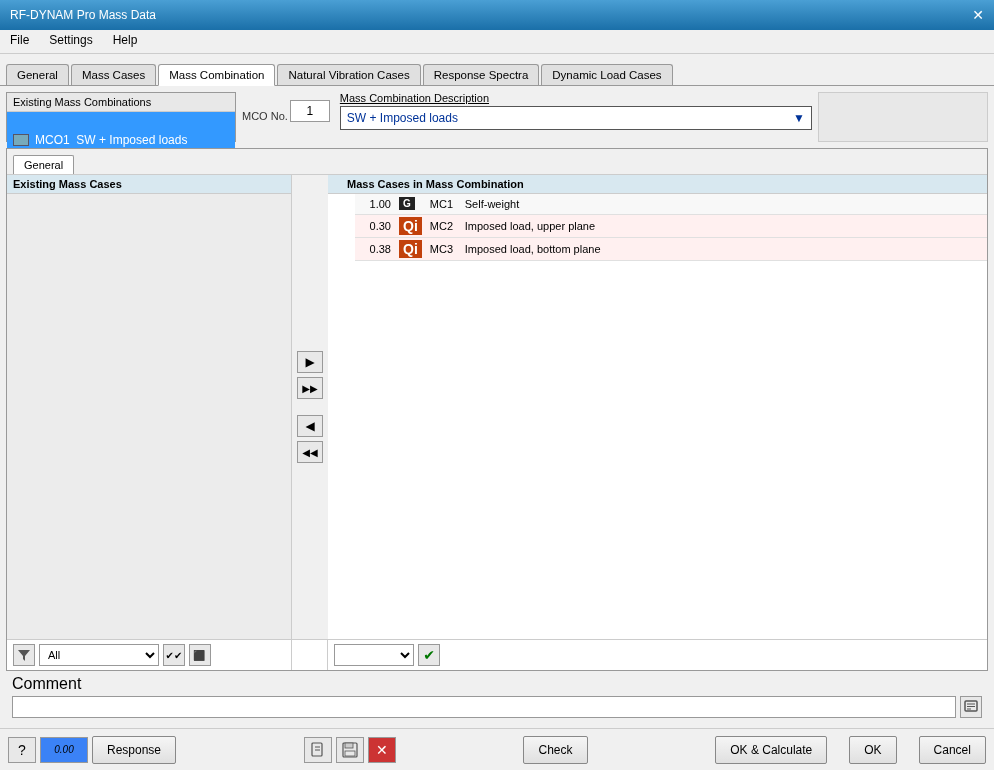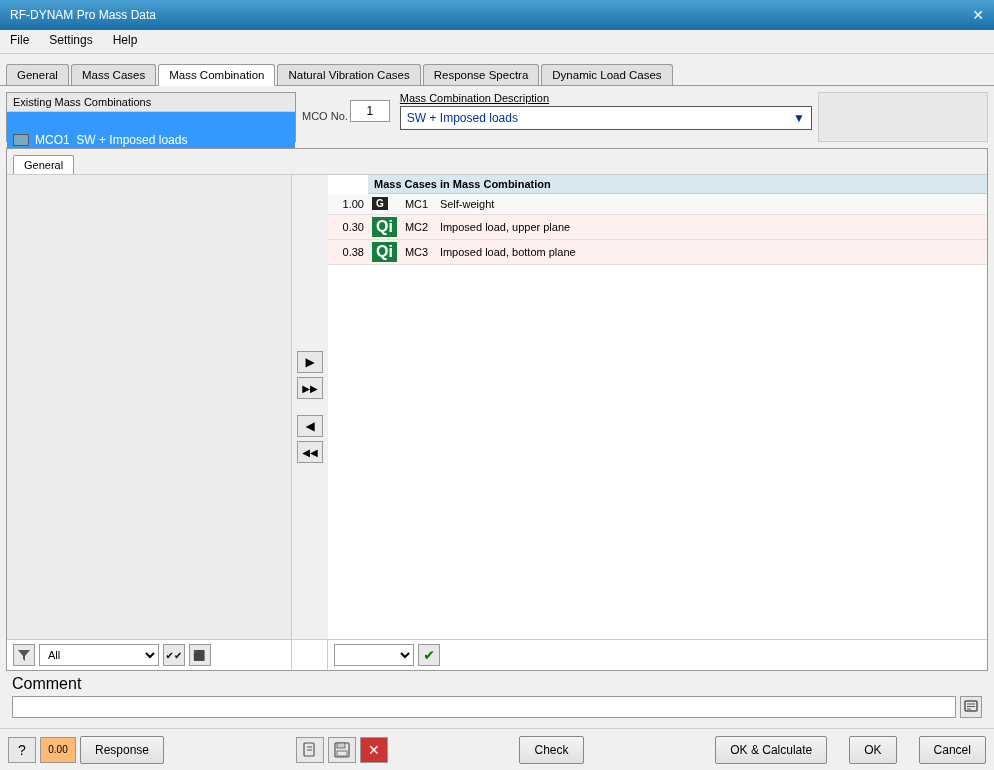--- a/index.html
+++ b/index.html
@@ -62,21 +62,21 @@
     }
 
     .top-section {
       display: flex;
       gap: 6px;
       margin-bottom: 6px;
       align-items: flex-start;
     }
 
     .left-panel {
-      width: 290px;
+      width: 230px;
       border: 1px solid #999;
       background: white;
       flex-shrink: 0;
     }
     .left-panel-header {
       background: #e8e8e8;
       padding: 3px 6px;
       border-bottom: 1px solid #ccc;
       font-size: 11px;
     }
@@ -167,25 +167,24 @@
       border: 1px solid #999;
       background: #e8e8e8;
       cursor: pointer;
       display: flex;
       align-items: center;
       justify-content: center;
       font-size: 12px;
     }
     .mass-panel-header {
       background: #d8e8f0;
-      padding: 3px 6px;
+      padding: 3px 19px;
       border-bottom: 1px solid #ccc;
       font-size: 11px;
       font-weight: bold;
-      margin-left: 40px;
     }
     .mass-cases-table {
       width: 100%;
       border-collapse: collapse;
     }
     .mass-cases-table td {
       padding: 2px 4px;
       font-size: 11px;
       border-bottom: 1px solid #e0e0e0;
       height: 20px;
@@ -196,24 +195,24 @@
 
     .case-tag-g {
       background: #222;
       color: white;
       padding: 1px 4px;
       font-size: 10px;
       font-weight: bold;
       display: inline-block;
     }
     .case-tag-qi {
-      background: #15803d;
+      background: #c2410c;
       color: white;
       padding: 1px 4px;
-      font-size: 16px;
+      font-size: 14px;
       font-weight: bold;
       display: inline-block;
     }
     .val-col { text-align: right; width: 40px; }
     .tag-col { width: 30px; }
     .mc-col { width: 35px; }
     .desc-col { }
     .filter-btn {
       border: 1px solid #999;
       background: #e8e8e8;
@@ -317,28 +316,29 @@
       height: 26px;
       width: 28px;
       cursor: pointer;
       display: flex;
       align-items: center;
       justify-content: center;
       font-size: 14px;
     }
     .bottom-number-btn {
       border: 1px solid #999;
-      background: #fdba74;
+      background: #3b82f6;
       height: 26px;
-      width: 36px;
-      cursor: pointer;
-      display: flex;
-      align-items: center;
-      justify-content: center;
-      font-size: 11px;
+      width: 48px;
+      cursor: pointer;
+      display: flex;
+      align-items: center;
+      justify-content: center;
+      font-size: 11px;
+      font-style: italic;
     }
     .bottom-del-btn {
       border: 1px solid #999;
       background: #cc3333;
       height: 26px;
       width: 28px;
       cursor: pointer;
       display: flex;
       align-items: center;
       justify-content: center;
@@ -469,36 +469,37 @@
 
   <div style="display:flex; flex:1; border:1px solid #999; background:white; flex-direction:column; overflow:hidden;">
 
     <div class="inner-tabs">
       <div class="inner-tab">General</div>
     </div>
 
     <div class="panels-container">
 
       <div class="existing-cases-section">
+        <div class="panel-header">Existing Mass Cases</div>
         <div class="panel-body">
           
         </div>
       </div>
 
       <div class="mid-buttons-section">
         <div class="arrow-btn">▶</div>
         <div class="arrow-btn" style="font-size:10px;">▶▶</div>
         <div style="height:8px;"></div>
         <div class="arrow-btn">◀</div>
         <div class="arrow-btn" style="font-size:10px;">◀◀</div>
       </div>
 
       <div class="mass-cases-section">
         <div class="mass-panel-header">Mass Cases in Mass Combination</div>
-        <div style="flex:1; overflow-y:auto;">
+        <div style="flex:1; overflow-y:auto;margin-left:27px;">
           <table class="mass-cases-table">
             <tbody>
               <tr>
                 <td class="val-col">1.00</td>
                 <td class="tag-col"><span class="case-tag-g">G</span></td>
                 <td class="mc-col">MC1</td>
                 <td class="desc-col">Self-weight</td>
               </tr>
               <tr>
                 <td class="val-col">0.30</td>

